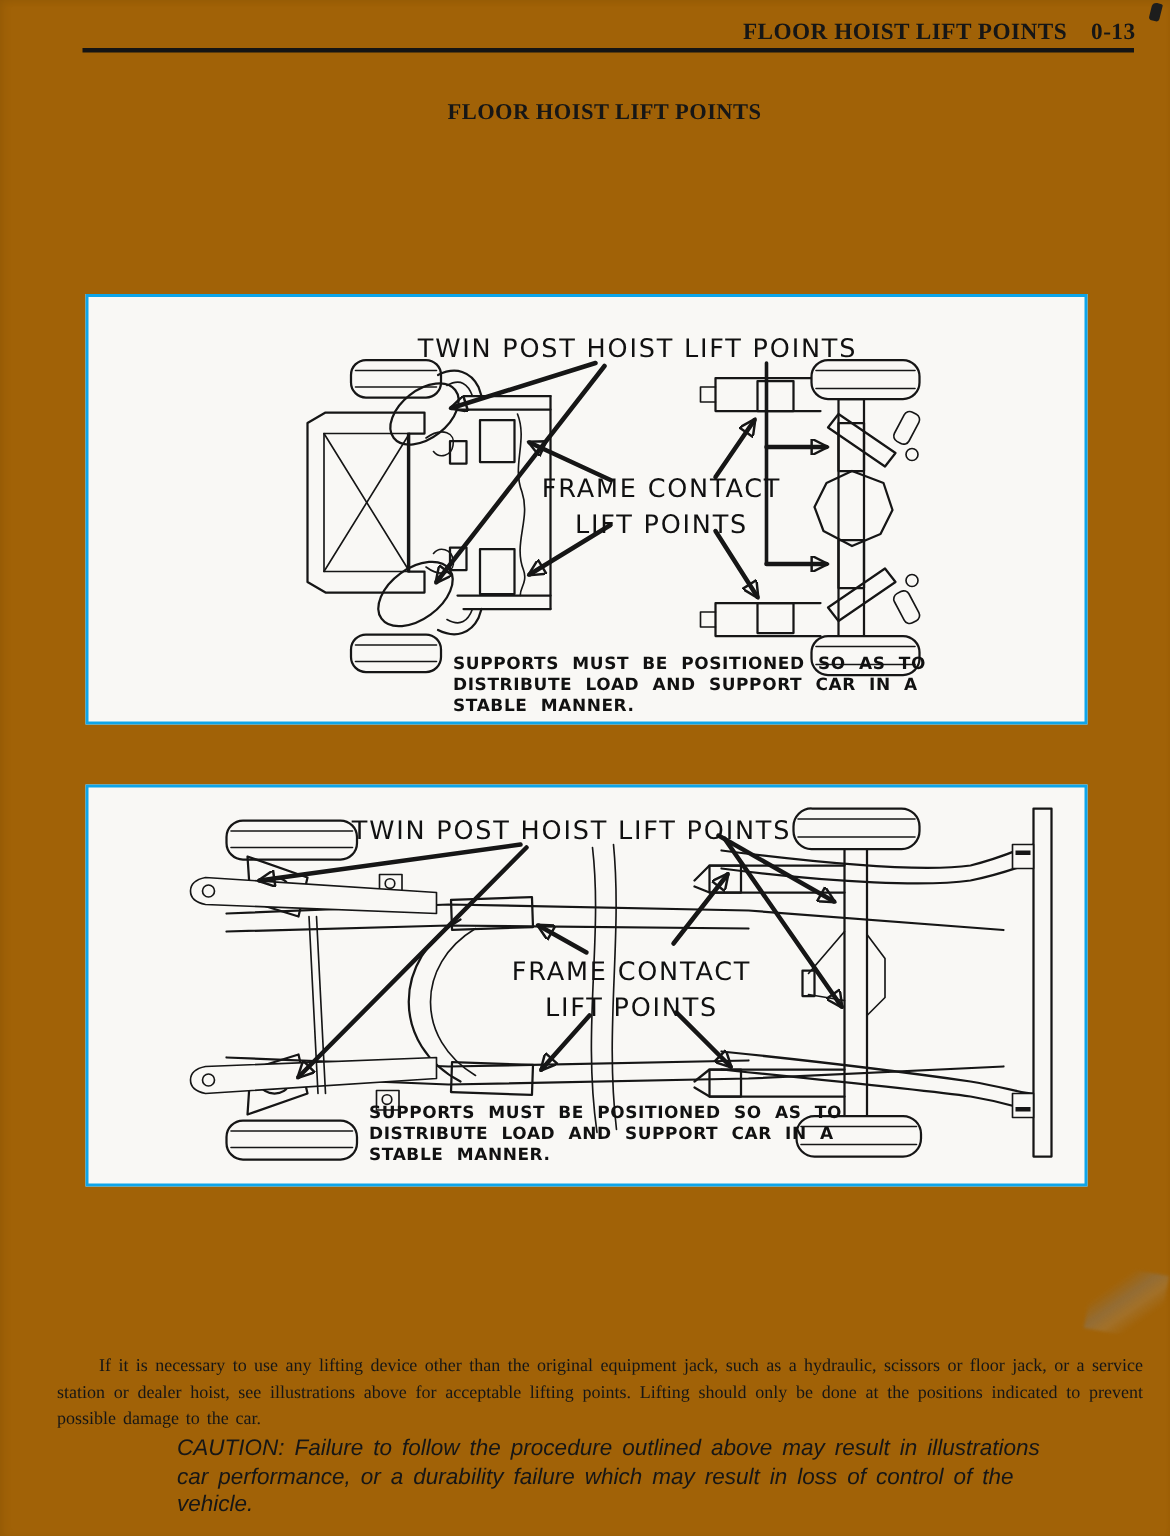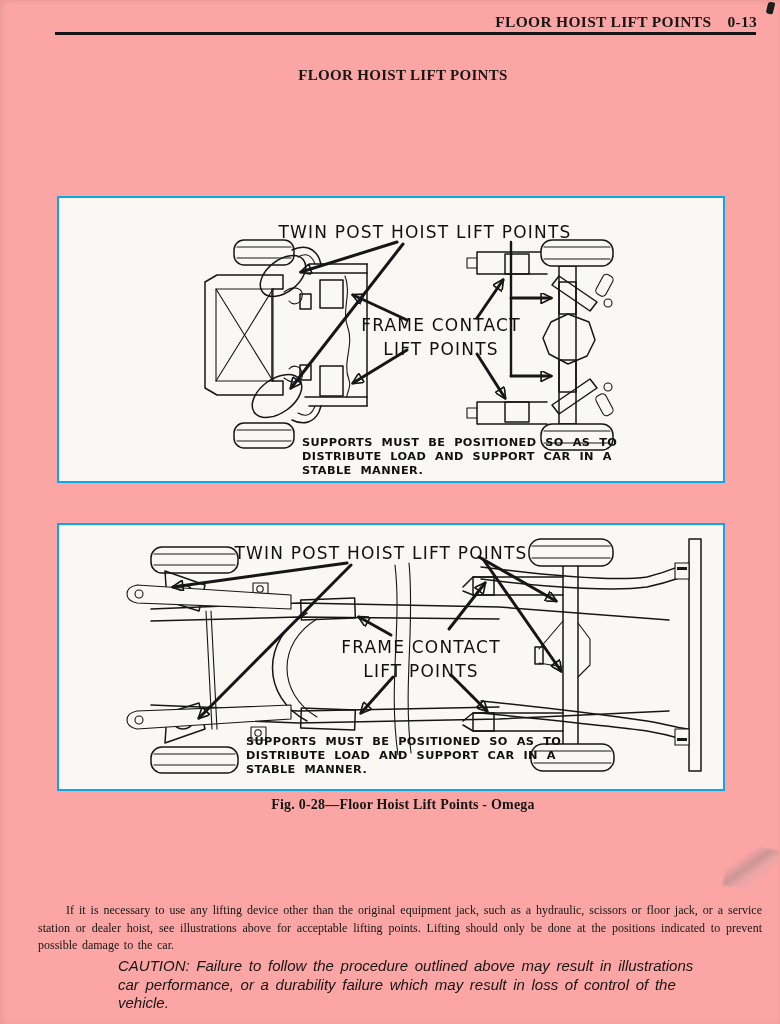--- a/index.html
+++ b/index.html
@@ -1,18 +1,18 @@
 <!DOCTYPE html>
 <html><head>
 <meta charset="utf-8">
 <style>
   html,body{margin:0;padding:0;}
   .page{
     position:relative; width:780px; height:1024px; overflow:hidden;
-    background:#fca5a5; color:#161616;
+    background:#a16207; color:#161616;
     font-family:"Liberation Serif", serif;
     box-shadow:inset 3px 0 6px rgba(0,0,0,.05), inset 0 2px 4px rgba(0,0,0,.04);
   }
   .header{position:absolute; top:13px; right:23px; font-weight:bold; font-size:15.5px; letter-spacing:.3px; white-space:nowrap;}
   .header .pgnum{margin-left:16px;}
   .header-rule{position:absolute; top:32px; left:55px; width:701px; height:2.5px; background:#141414;}
   .corner-mark{position:absolute; top:2px; left:767px; width:7px; height:12px; background:#1d1d1d; border-radius:3px 1px 2px 2px; transform:rotate(14deg);}
   .section-title{position:absolute; top:67px; left:26px; width:754px; margin:0; text-align:center; font-size:15px; font-weight:bold; letter-spacing:.3px;}
   .caution-top{
     position:absolute; top:96px; left:289px; width:254px; margin:0;
@@ -272,20 +272,19 @@
       </g>
 
       <text class="lbl" x="322" y="34" text-anchor="middle">TWIN POST HOIST LIFT POINTS</text>
       <text class="lbl" x="362" y="128" text-anchor="middle">FRAME CONTACT</text>
       <text class="lbl" x="362" y="152" text-anchor="middle">LIFT POINTS</text>
       <text class="lbl-sm" x="187" y="220">SUPPORTS MUST BE POSITIONED SO AS TO</text>
       <text class="lbl-sm" x="187" y="234">DISTRIBUTE LOAD AND SUPPORT CAR IN A</text>
       <text class="lbl-sm" x="187" y="248">STABLE MANNER.</text>
     </svg>
   </div>
-  <p class="fig-caption cap2">Fig. 0-28—Floor Hoist Lift Points - Omega</p>
 
   <p class="body-paragraph">If it is necessary to use any lifting device other than the original equipment jack, such as a hydraulic, scissors or floor jack, or a service station or dealer hoist, see illustrations above for acceptable lifting points. Lifting should only be done at the positions indicated to prevent possible damage to the car.</p>
 
   <p class="caution-bottom">CAUTION: Failure to follow the procedure outlined above may result in illustrations car performance, or a durability failure which may result in loss of control of the vehicle.</p>
 
   <div class="smudge"></div>
 </div>
 
 </body></html>

